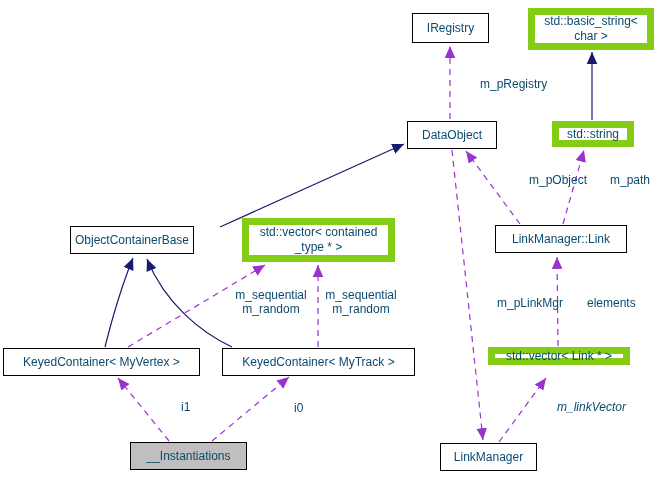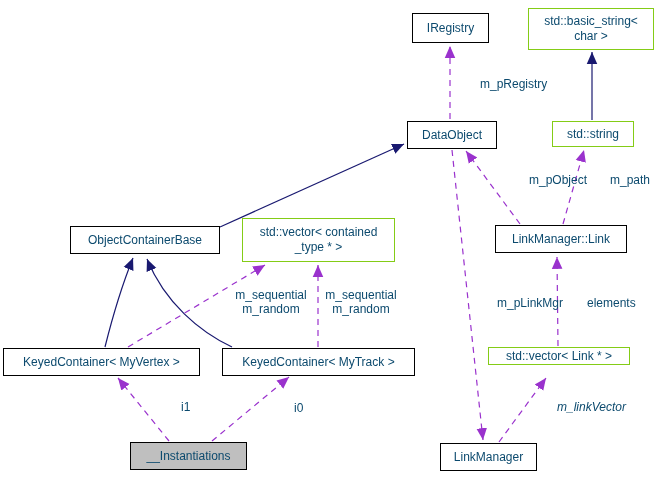--- a/index.html
+++ b/index.html
@@ -27,21 +27,21 @@
     flex-direction: column;
     align-items: center;
     justify-content: center;
     text-align: center;
     line-height: 1.25;
     z-index: 2;
     white-space: nowrap;
     cursor: default;
   }
   .node.black { border: 1.5px solid #000000; }
-  .node.gray  { border: 1px solid #84cc16; }
+  .node.gray  { border: 7px solid #84cc16; }
   .node.current { border: 1.5px solid #000000; background: #bfbfbf; }
   .node span { display: block; }
   .elabel {
     position: absolute;
     z-index: 3;
     line-height: 1.15;
     white-space: nowrap;
     padding-left: 24px;
   }
   .elabel-block {
@@ -96,21 +96,21 @@
   </div>
 
   <div class="node black" style="left:407px; top:121px; width:90px; height:28px;">
     <span>DataObject</span>
   </div>
 
   <div class="node gray" style="left:552px; top:121px; width:82px; height:26px;text-align:right;">
     <span>std::string</span>
   </div>
 
-  <div class="node black" style="left:70px; top:226px; width:150px; height:28px;">
+  <div class="node black" style="left:70px; top:226px; width:124px; height:28px;">
     <span>ObjectContainerBase</span>
   </div>
 
   <div class="node gray" style="left:242px; top:218px; width:153px; height:44px;">
     <span>std::vector&lt; contained</span>
     <span>_type * &gt;</span>
   </div>
 
   <div class="node black" style="left:3px; top:348px; width:197px; height:28px;">
     <span>KeyedContainer&lt; MyVertex &gt;</span>

